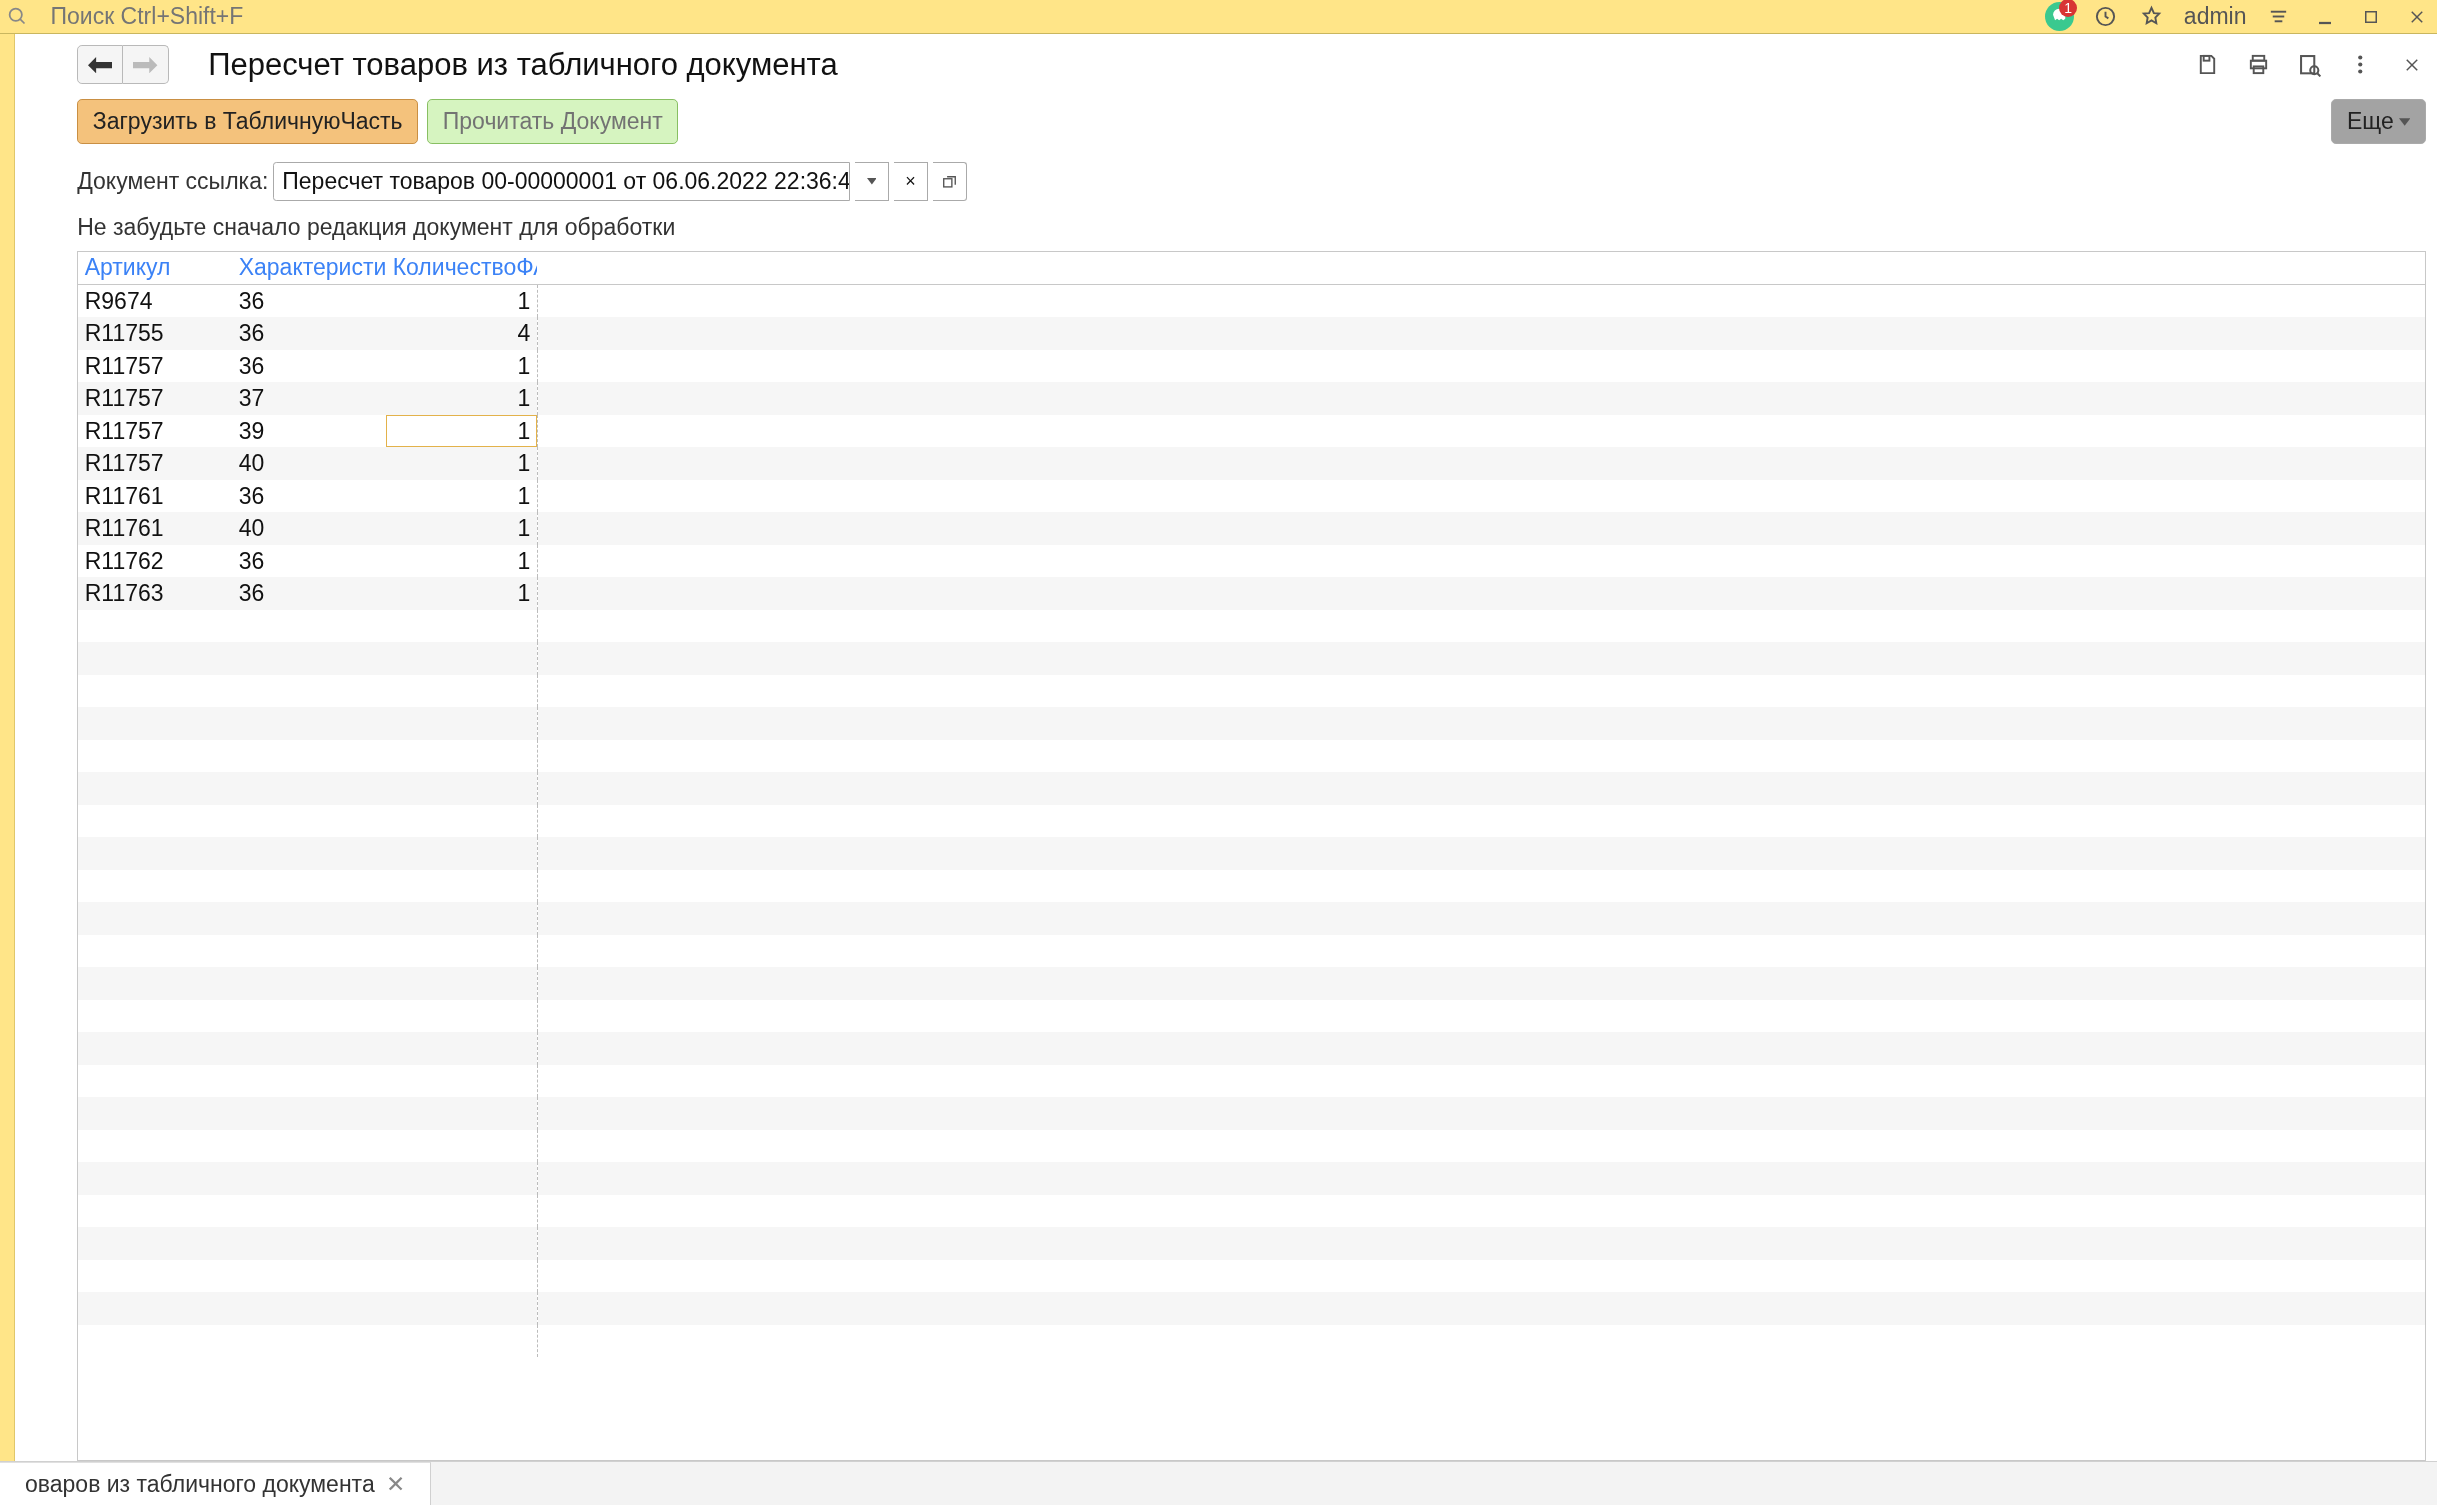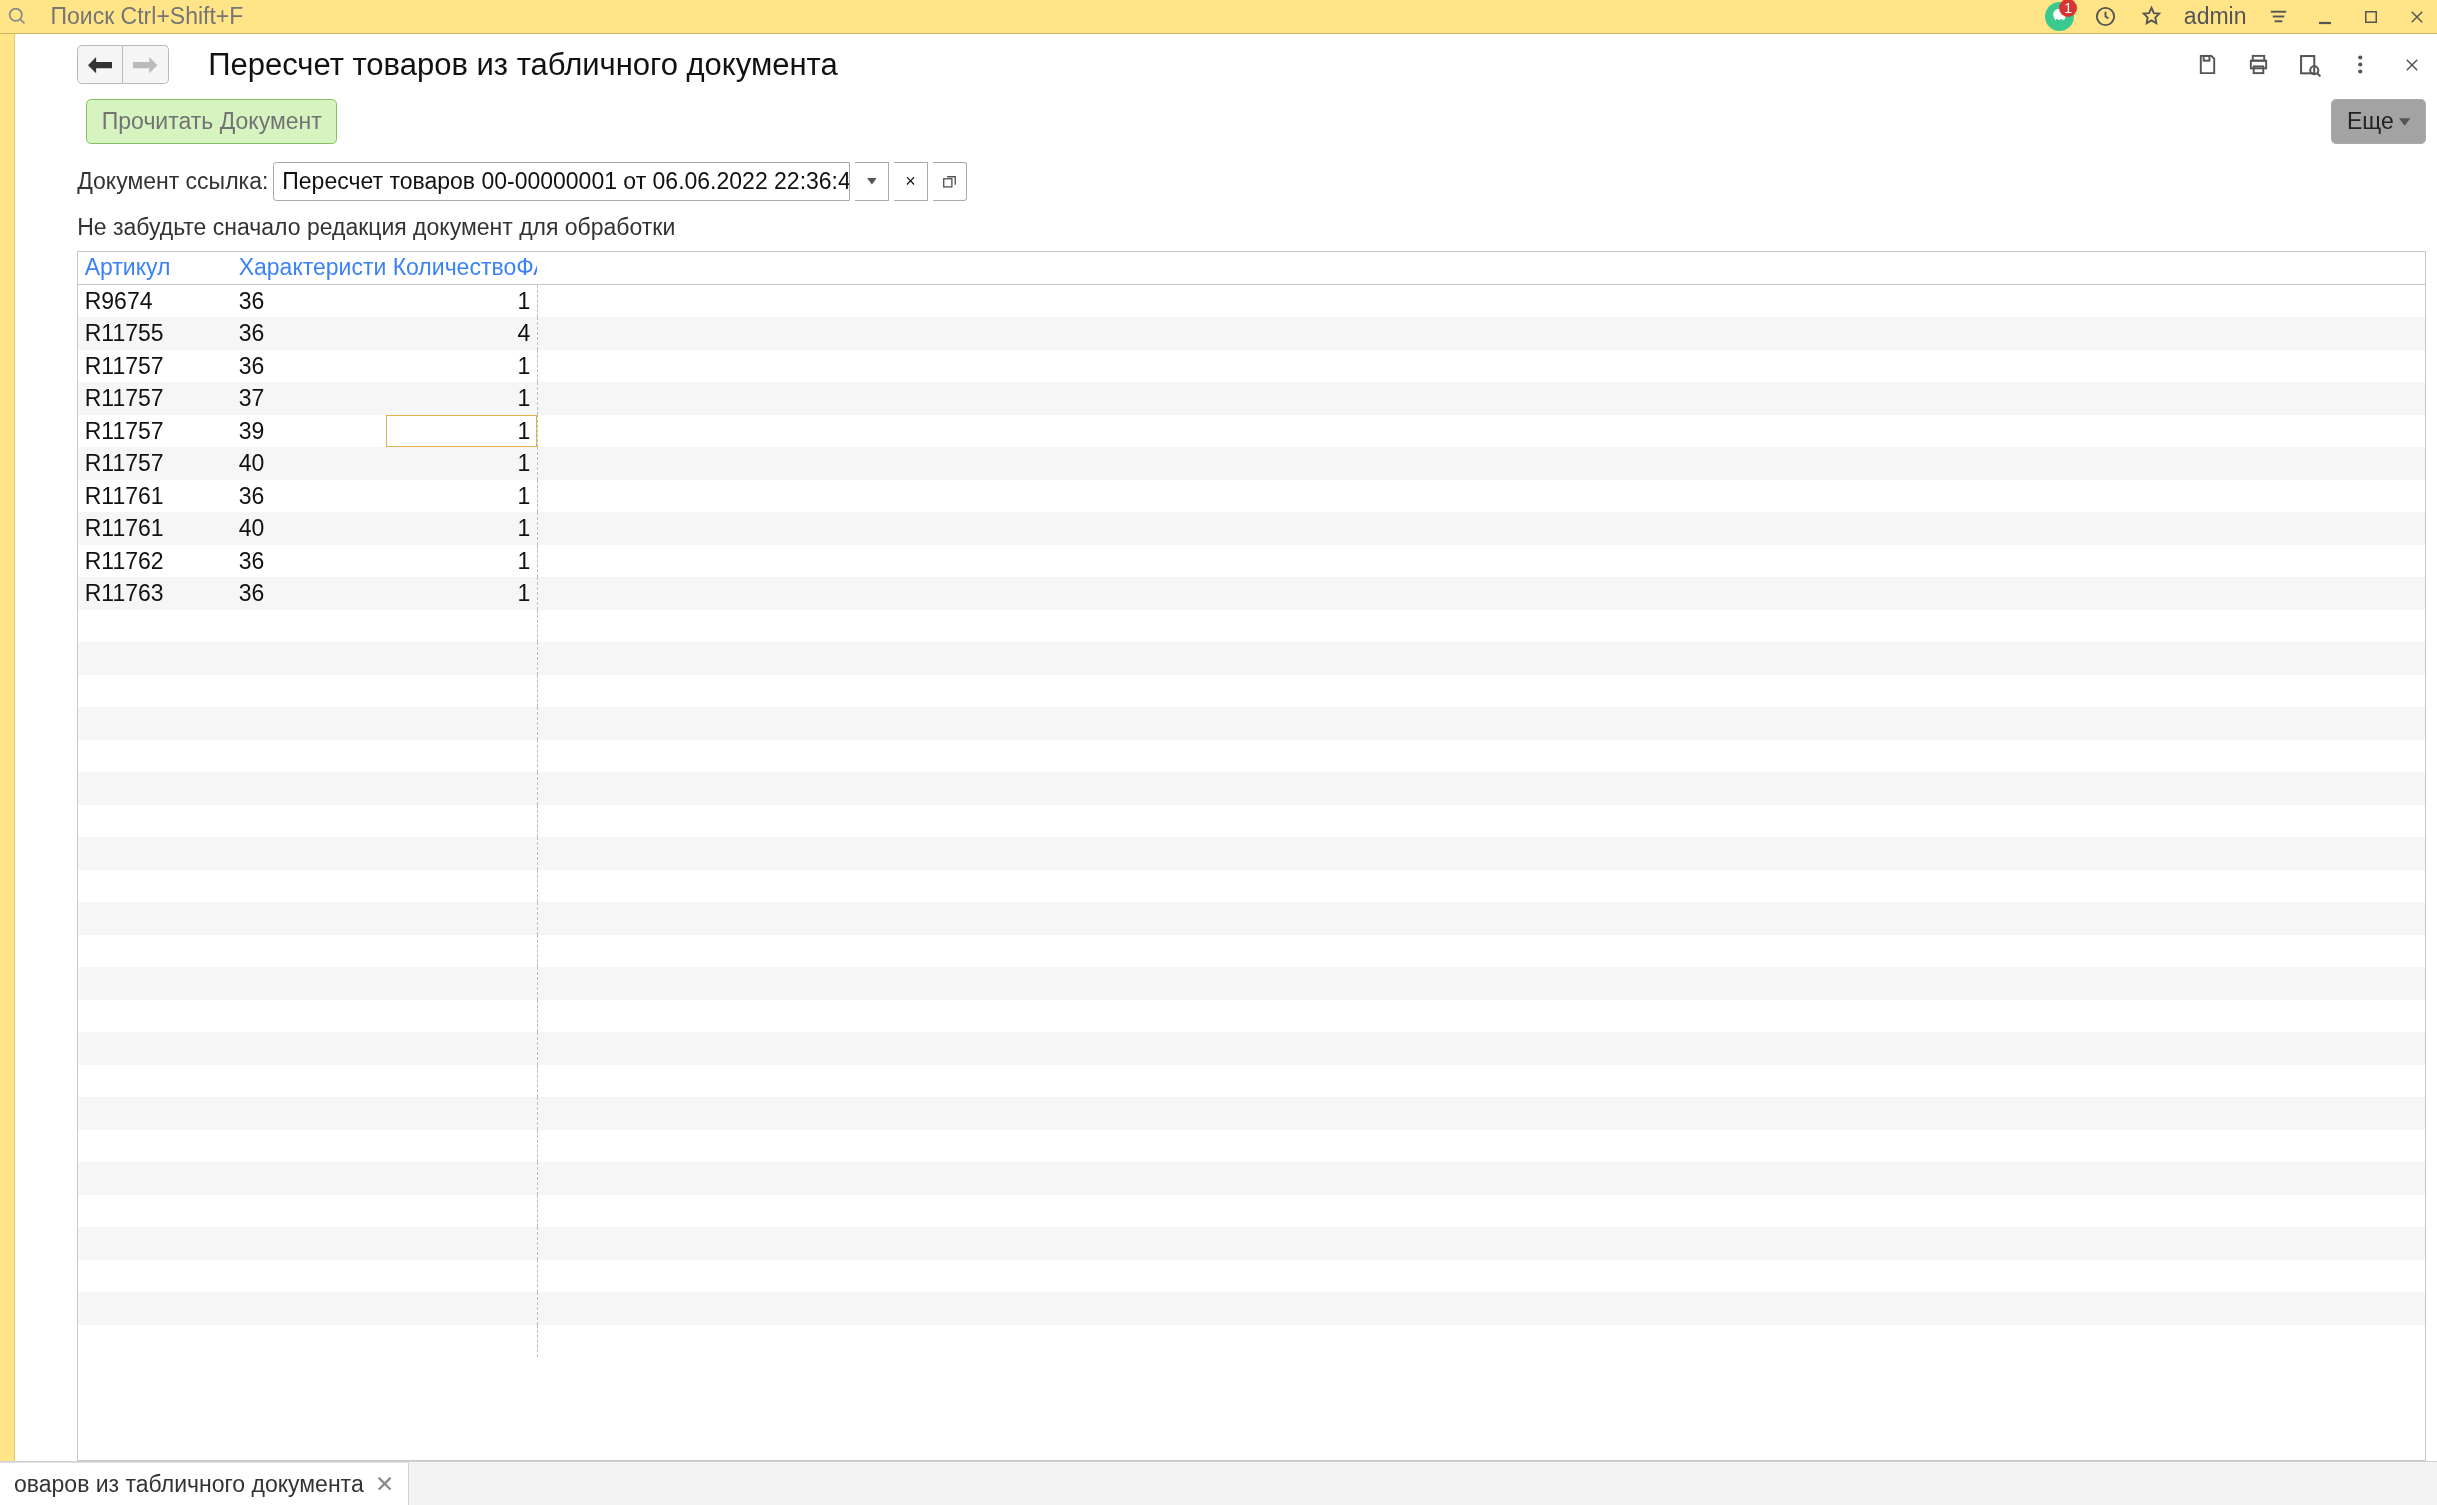--- a/index.html
+++ b/index.html
@@ -68,21 +68,21 @@
   .col-c { width: 151px; text-align: right; }
   .col-rest { width: 151px; }
   td.num { text-align: right; }
   table.data tr:nth-child(odd)  td { background: #ffffff; }
   table.data tr:nth-child(even) td { background: #f6f6f6; }
   td.vline { border-right: 0.8px dashed #bcbcbc; }
   td.sel { outline: 1.6px solid #e3b24a; outline-offset: -1.6px; background: #fff !important; }
 
   
   .tabstrip { height: 44px; display: flex; align-items: stretch; border-top: 0.8px solid #d0d0d0; background: #f3f3f3; }
-  .tab { display: flex; align-items: center; gap: 11.4px; padding: 0 14px; background: #fff; border-right: 0.8px solid #d0d0d0; border-top: 1.6px solid #e0e0e0; color: #333; cursor: pointer; }
+  .tab { display: flex; align-items: center; gap: 11.4px; padding: 0 25px; background: #fff; border-right: 0.8px solid #d0d0d0; border-top: 1.6px solid #e0e0e0; color: #333; cursor: pointer; }
   .tab-close { color: #888; cursor: pointer; }
 
   .usern { font-size: 23px; color: #555; }
 </style>
 </head>
 <body>
 
 <div class="app">
 
   <div class="titlebar">
@@ -189,20 +189,21 @@
           <span class="tb-icon">
             <svg width="18" height="18" viewBox="0 0 24 24" stroke="#555" stroke-width="2">
                 <line x1="5" y1="5" x2="19" y2="19"></line>
                 <line x1="19" y1="5" x2="5" y2="19"></line>
               </svg>
           </span>
         </div>
       </div>
 
       <div class="toolbar">
+        <button class="btn btn-orange">Загрузить в ТабличнуюЧасть</button>
         <button class="btn btn-green">Прочитать Документ</button>
         <button class="btn btn-more">
           <span>Еще</span>
           <svg width="11.4" height="8.1" viewBox="0 0 12 8" fill="#555">
               <path d="M0 0h12L6 8z"></path>
             </svg>
         </button>
       </div>
 
       <div class="docref">

